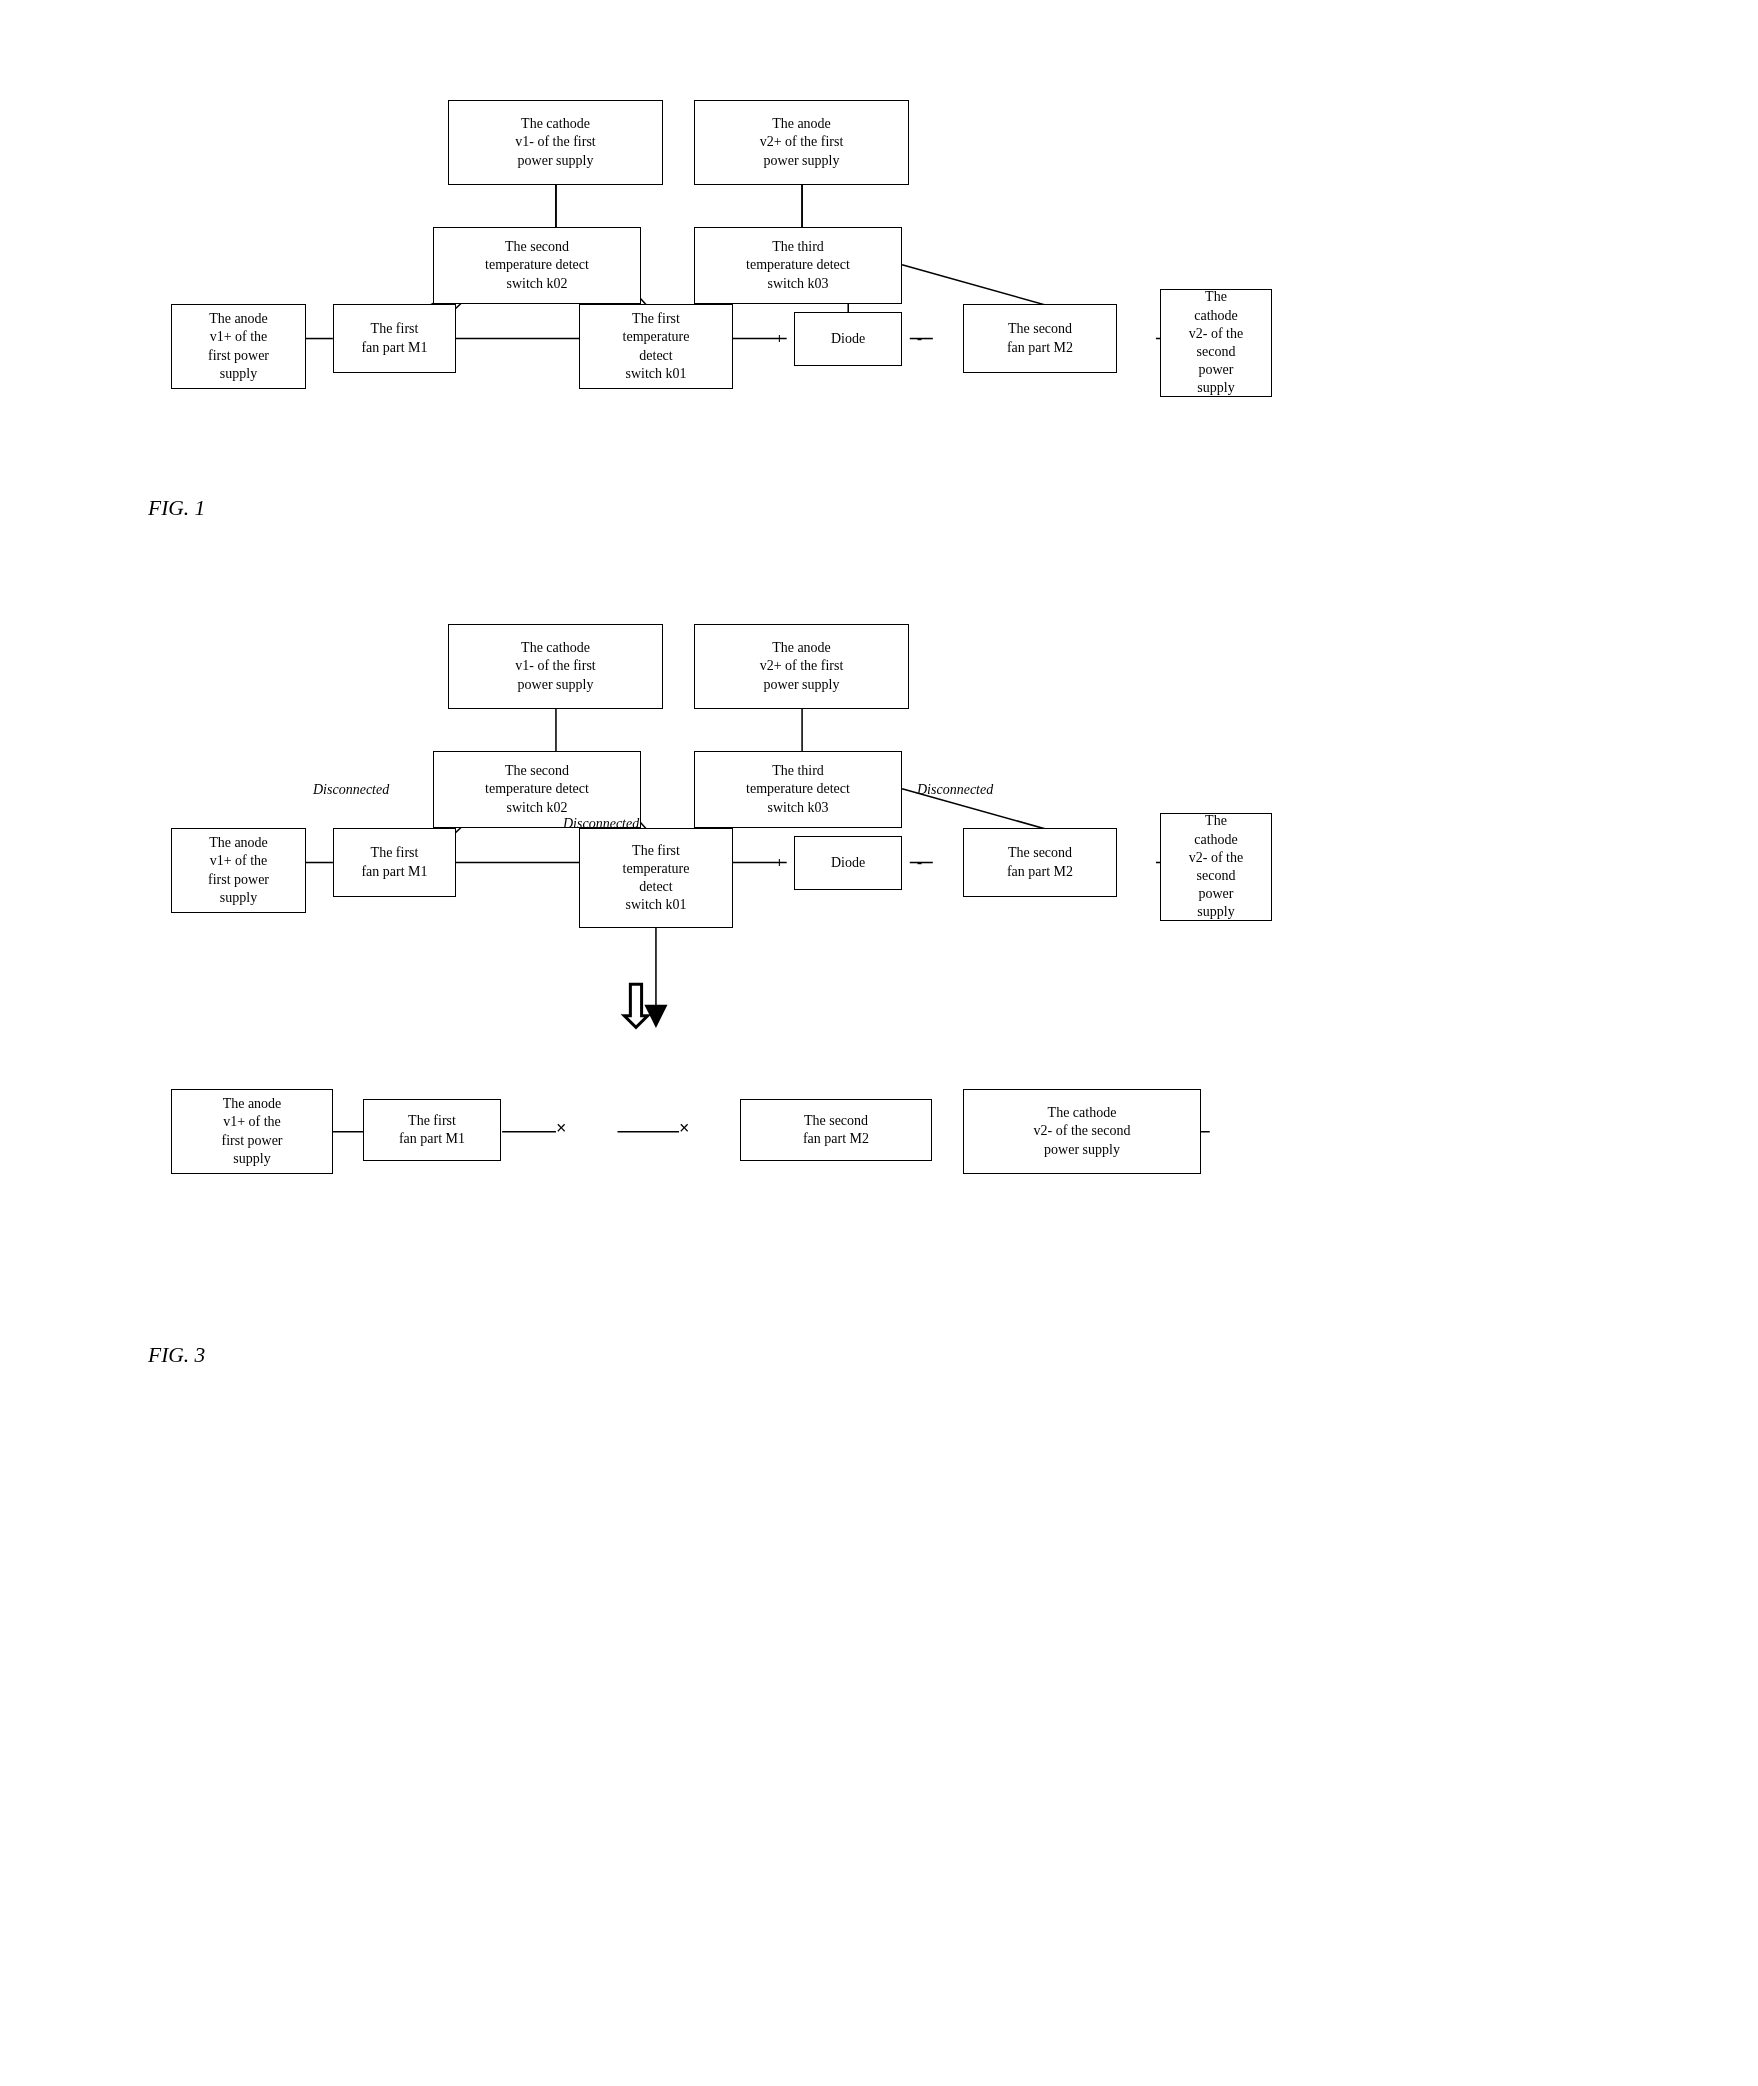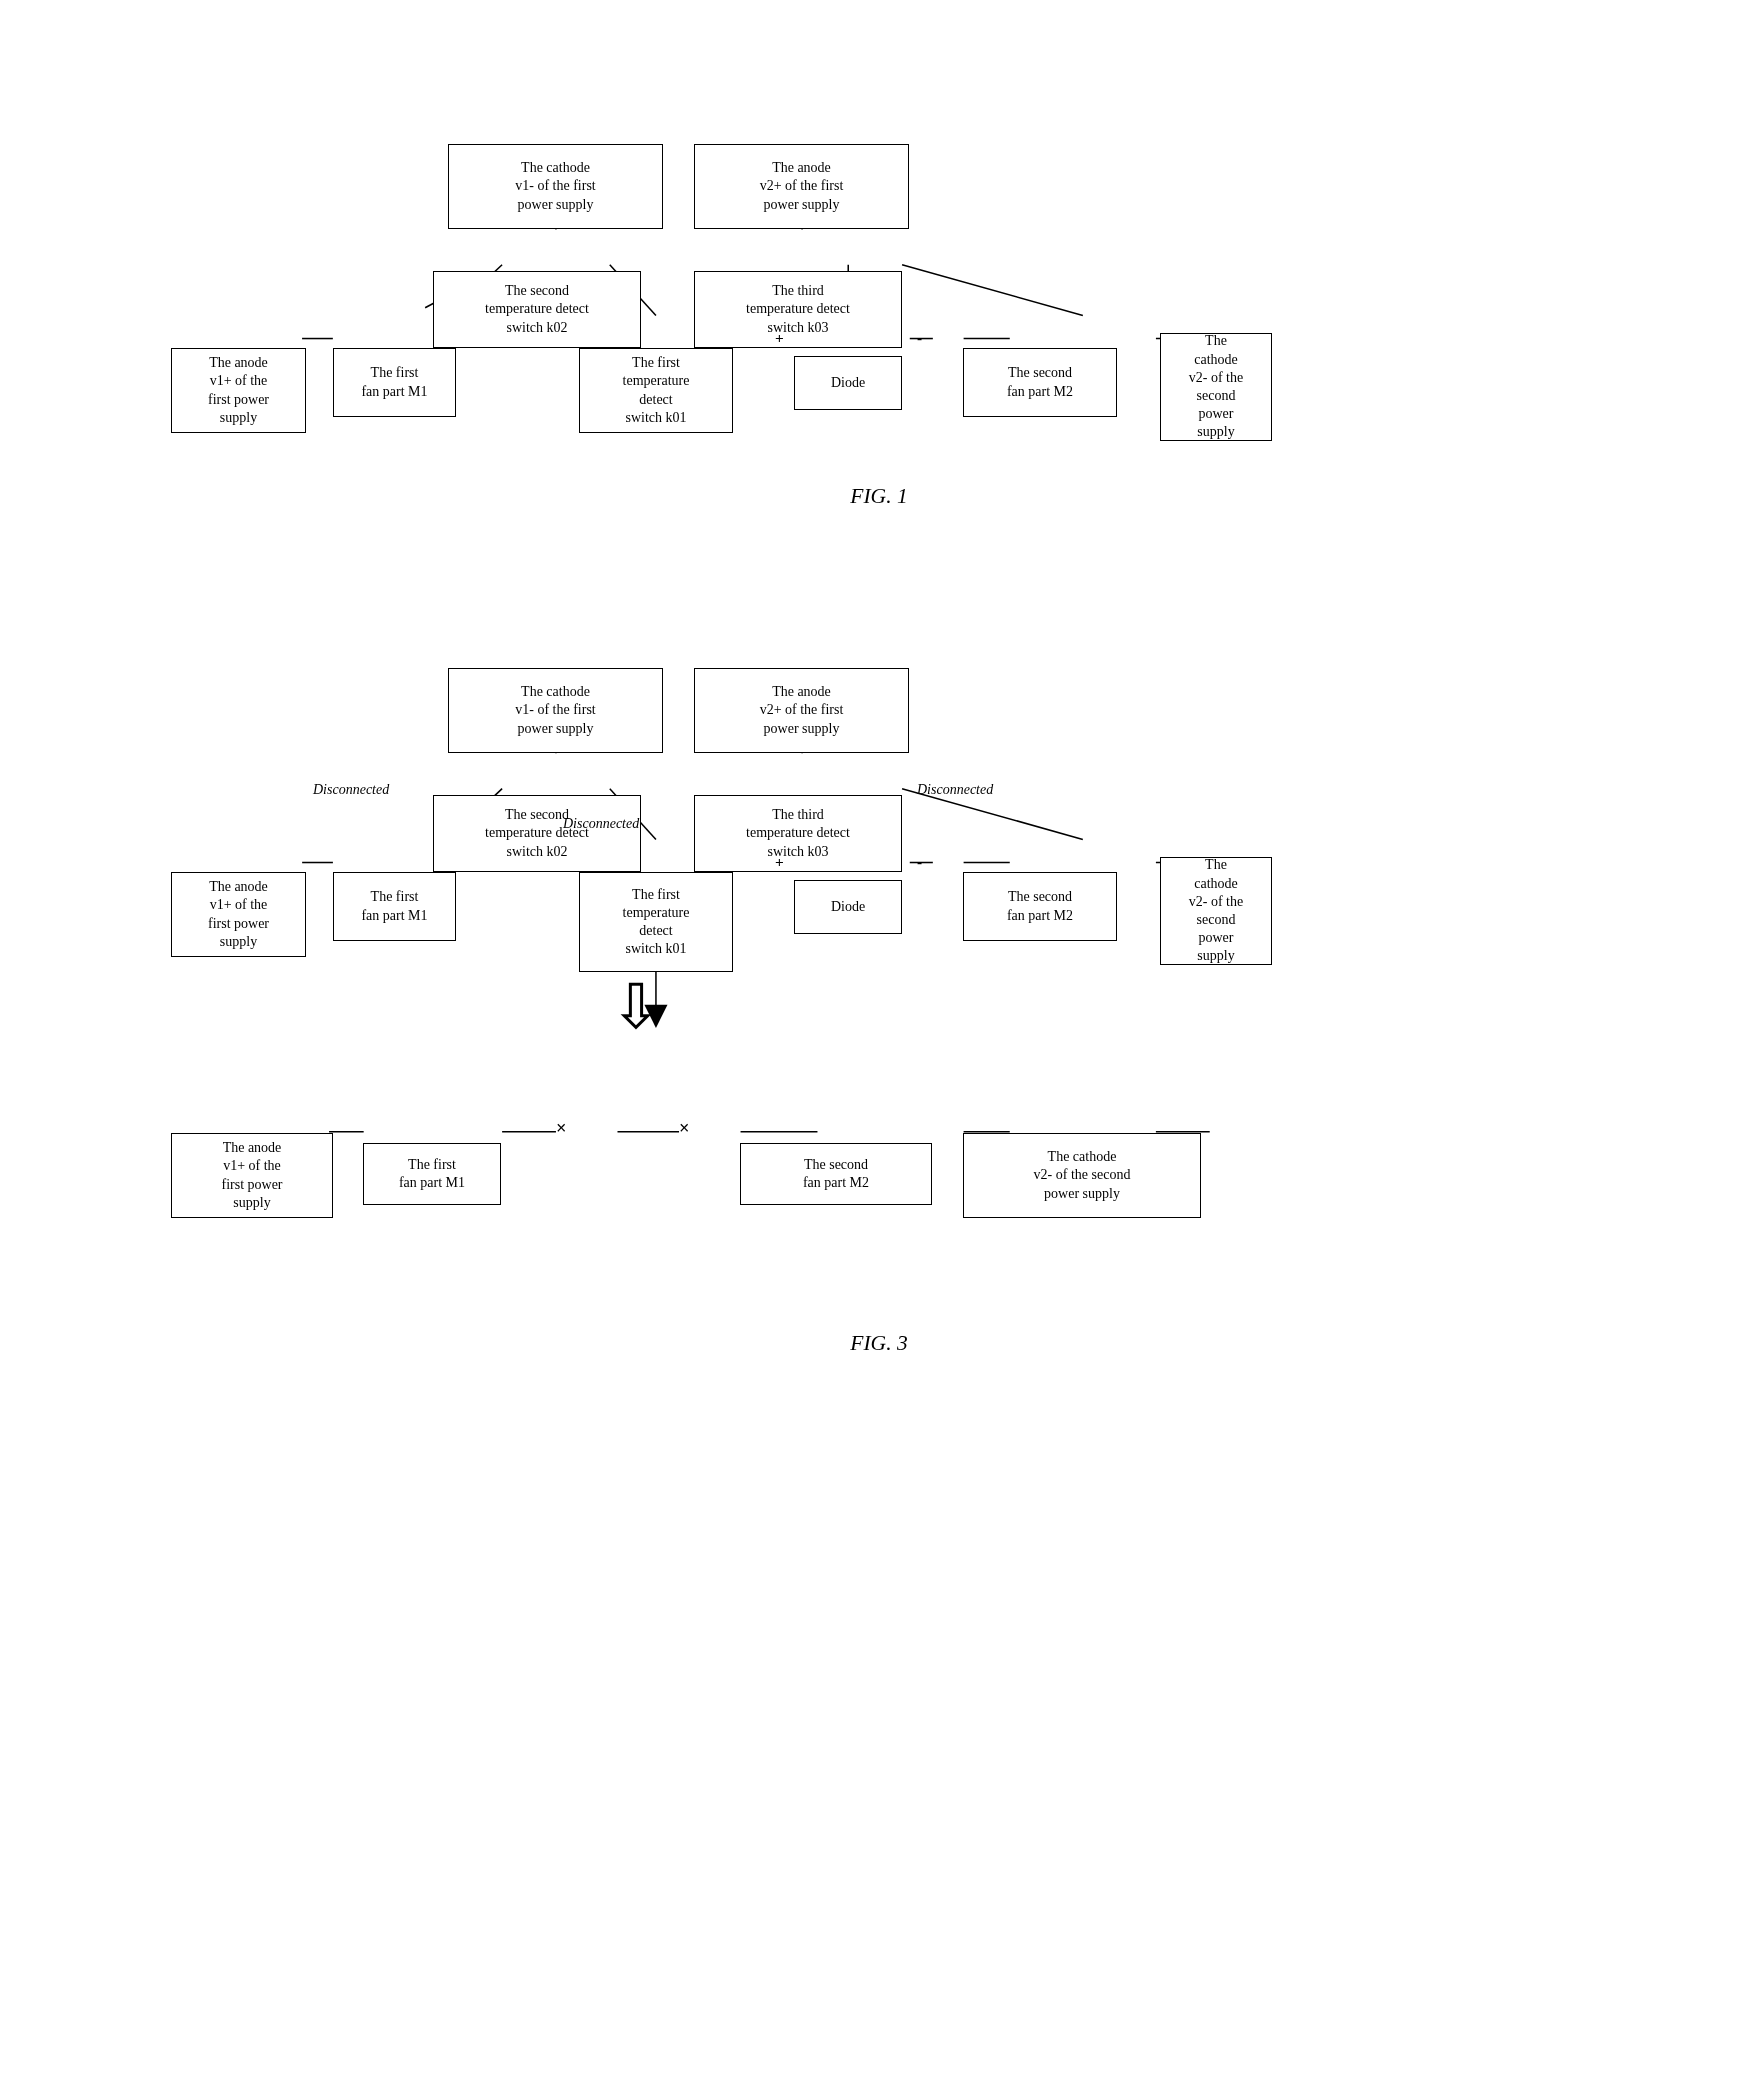--- a/index.html
+++ b/index.html
@@ -20,39 +20,38 @@
     }
 
     
     .figure {
       position: relative;
       width: 1462px;
       margin: 31px auto;
     }
 
     .fig-label {
-      text-align: center;
+      text-align: left;
       font-size: 21.5px;
-      margin-top: 7px;
+      margin-top: 19px;
       font-style: italic;
     }
 
     
     .box {
       position: absolute;
       border: 1.5px solid #000;
       background: #fff;
       text-align: center;
       display: flex;
       align-items: center;
       justify-content: center;
       padding: 3.1px 4.6px;
       line-height: 1.3;
       font-size: 14px;
-      margin-top: 44px;
     }
 
     
     .fig-svg {
       position: absolute;
       top: 0; left: 0;
       width: 100%;
       height: 100%;
       pointer-events: none;
     }

